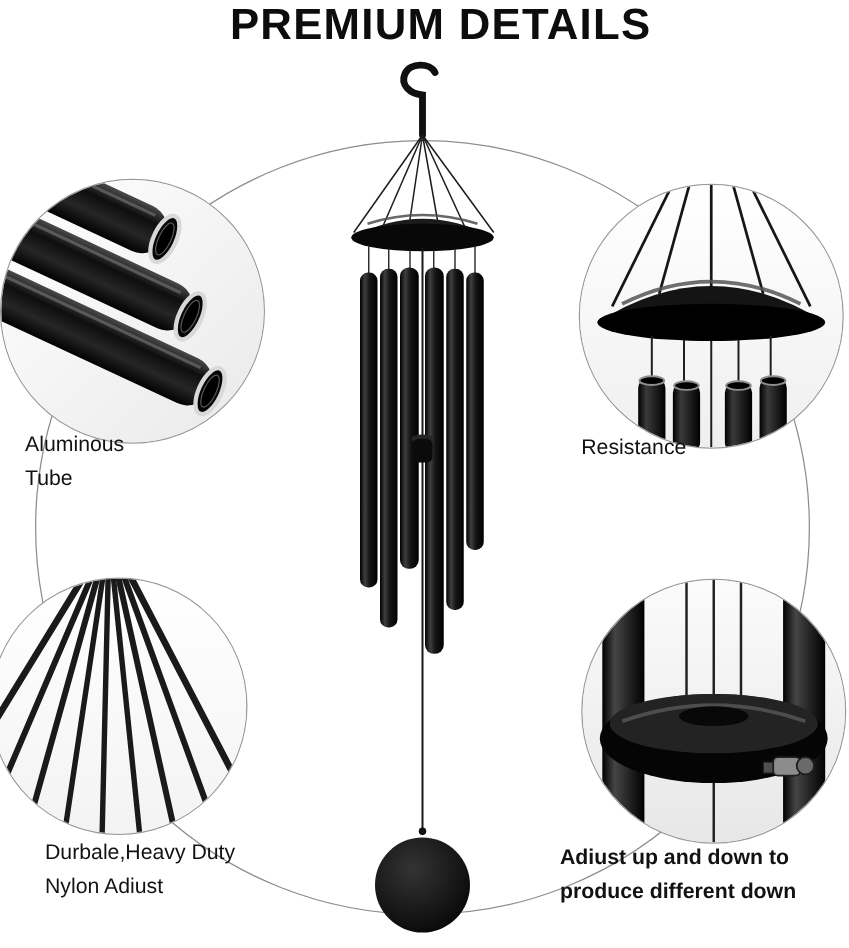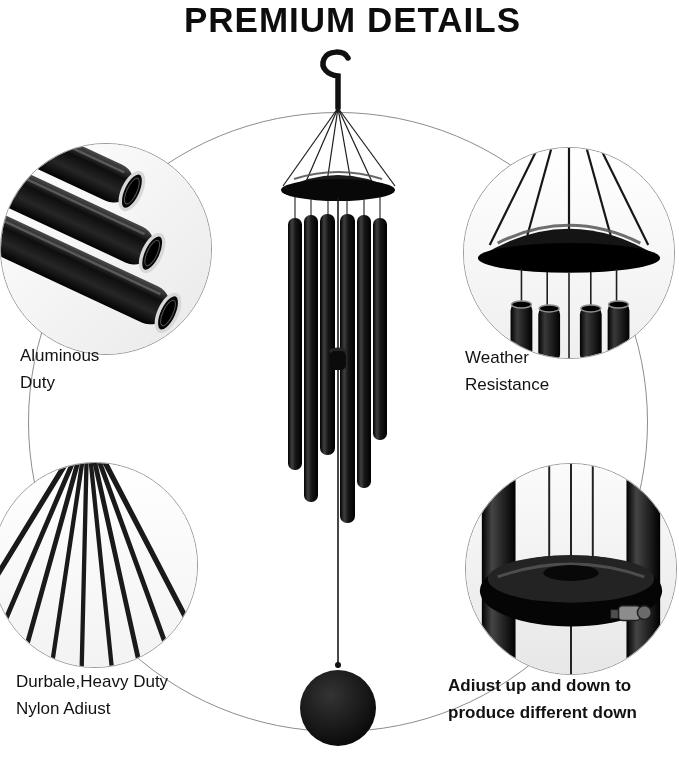--- a/index.html
+++ b/index.html
@@ -22,21 +22,21 @@
   .callout svg{display:block;width:100%;height:100%;}
   .co-tl{left:0px;top:143px;width:212px;height:212px;}
   .co-tr{left:463px;top:147px;width:212px;height:212px;}
   .co-bl{left:-8px;top:462px;width:206px;height:206px;}
   .co-br{left:465px;top:463px;width:212px;height:212px;}
   .label{
     position:absolute;text-align:left;font-size:17px;line-height:27px;color:#121212;
   }
   .lb-tl{left:20px;top:342px;width:180px;}
   .lb-tr{left:465px;top:344px;width:180px;}
-  .lb-bl{left:16px;top:668px;width:206px;}
+  .lb-bl{left:0px;top:668px;width:206px;padding-left:36px;}
   .lb-br{left:448px;top:672px;width:226px;font-weight:bold;}
   .chime{position:absolute;left:254px;top:48px;width:170px;height:700px;}
 </style>
 </head>
 <body>
 
 <div class="stage">
 
   <div class="title">PREMIUM DETAILS</div>
 
@@ -229,24 +229,23 @@
       <g>
         <rect x="146" y="147" width="10" height="9" fill="#4f4f4f" stroke="#1a1a1a" stroke-width="1"></rect>
         <rect x="154" y="143" width="22" height="15" rx="4" fill="#8c8c8c" stroke="#1f1f1f" stroke-width="1.5"></rect>
         <circle cx="180" cy="150" r="7" fill="#6a6a6a" stroke="#1f1f1f" stroke-width="1.5"></circle>
       </g>
     </svg>
   </div>
 
   <div class="label lb-tl">
     <div>Aluminous</div>
-    <div>Duty</div>
+    <div>Tube</div>
   </div>
   <div class="label lb-tr">
-    <div>Weather</div>
     <div>Resistance</div>
   </div>
   <div class="label lb-bl">
     <div>Durbale,Heavy Duty</div>
     <div>Nylon Adiust</div>
   </div>
   <div class="label lb-br">
     <div>Adiust up and down to</div>
     <div>produce different down</div>
   </div>

